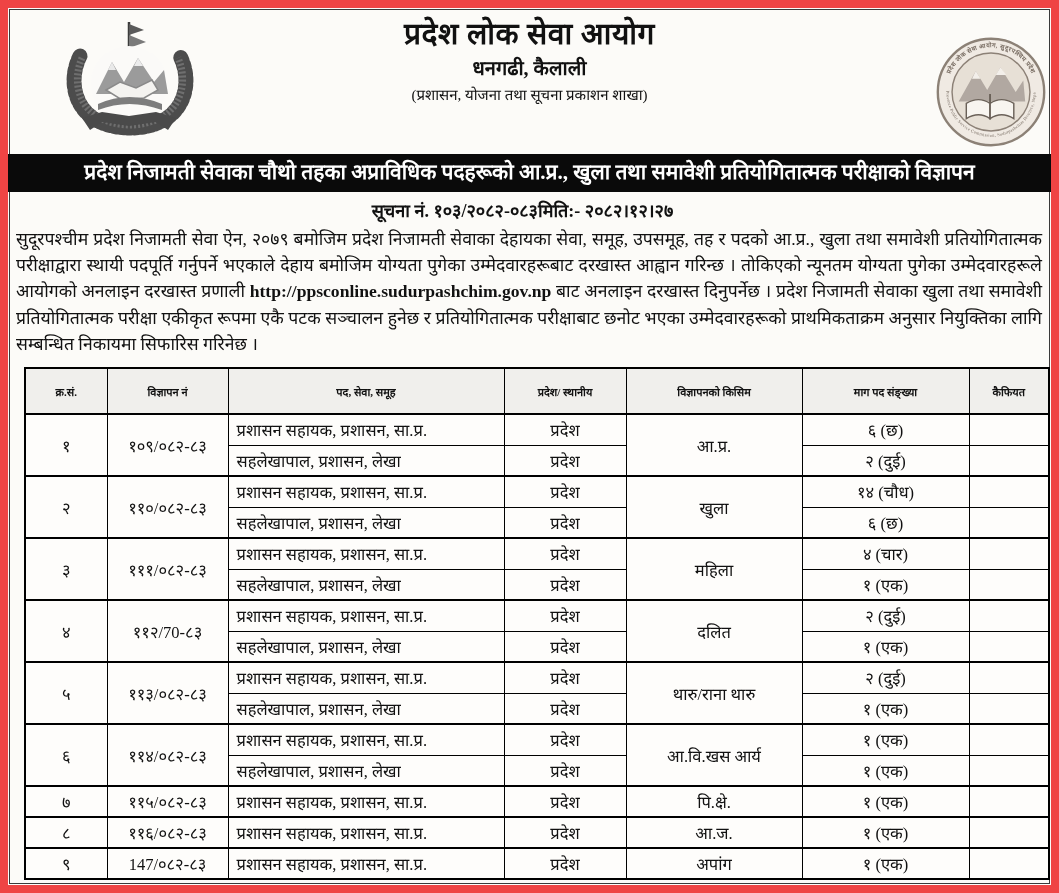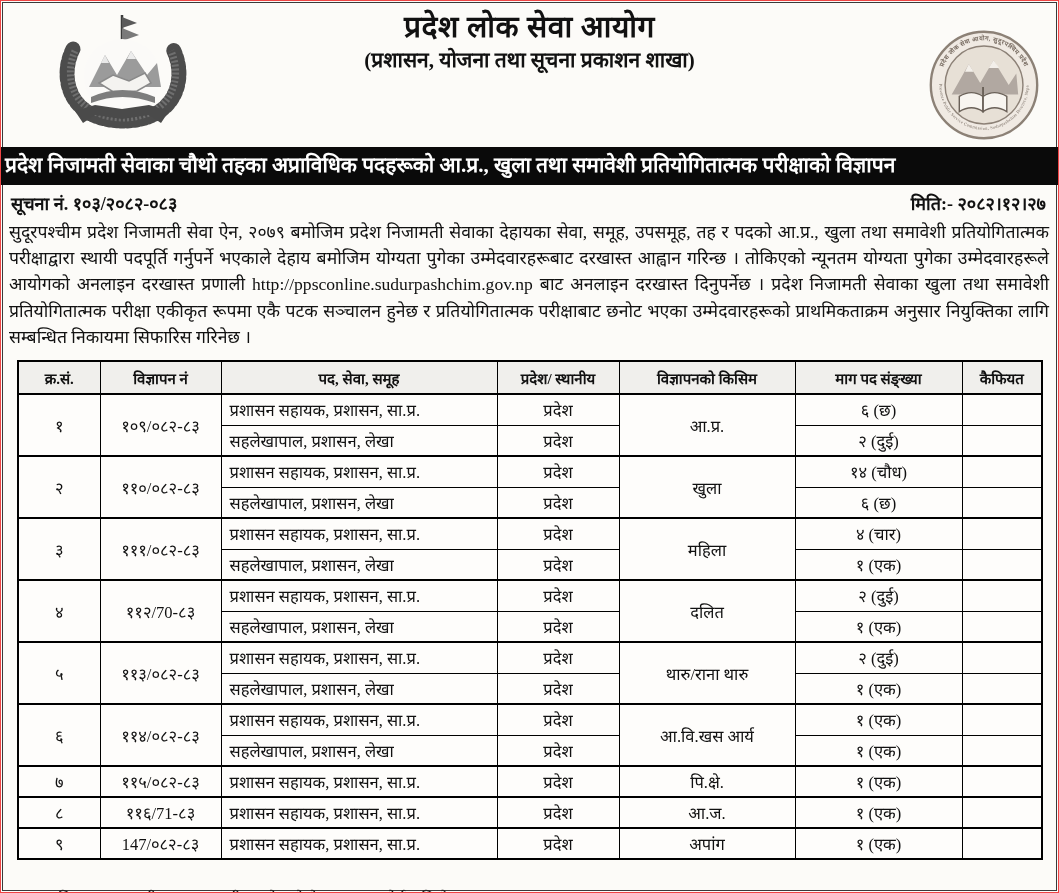--- a/index.html
+++ b/index.html
@@ -1,47 +1,47 @@
 <!DOCTYPE html>
 <html><head>
 <meta charset="utf-8">
 <style>
   html,body{margin:0;padding:0;background:#ffffff;}
   *{box-sizing:border-box;}
   .page{
     position:relative;width:1059px;height:893px;overflow:hidden;
     background:#fcfbf8;color:#111;
-    border:1px solid #ef4444;
+    border:8px solid #ef4444;
     box-shadow: inset 0 0 0 1px #fcfbf8, inset 0 0 0 2px #3a3a3a;
     font-family:"Liberation Serif","DejaVu Serif",serif;
   }
   
   .header{position:relative;height:146px;}
   .head-center{position:absolute;left:0;right:0;top:6px;text-align:center;}
   .org-title{font-size:30px;font-weight:bold;line-height:40px;letter-spacing:.5px;}
   .province{font-size:23px;font-weight:bold;line-height:33px;}
   .location{font-size:20px;font-weight:bold;line-height:28px;}
-  .branch{font-size:21px;font-weight:bold;line-height:26px;}
+  .branch{font-size:15px;font-weight:normal;line-height:26px;}
   .emblem-left{position:absolute;left:50px;top:10px;width:142px;height:122px;}
   .emblem-right{position:absolute;left:926px;top:27px;width:114px;height:114px;opacity:.92;}
   
   .banner{
-    background:#0a0a0a;color:#fff;font-weight:bold;
+    background:#0a0a0a;color:#fff;text-align:center;font-weight:bold;
     font-size:21px;line-height:25px;padding:6px 4px 7px;white-space:nowrap;
   }
   
-  .noticeline{display:flex;justify-content:space-between;align-items:baseline;
-    font-weight:bold;font-size:18px;padding:6px 12px 1px 10px;}
+  .noticeline{display:flex;justify-content:center;align-items:baseline;
+    font-weight:bold;font-size:18px;padding:6px 24px 1px 10px;}
   
   .bodytext{font-size:17.6px;line-height:26.2px;text-align:justify;padding:3px 9px 5px 8px;}
-  .url{font-weight:normal;font-family:"Liberation Serif","DejaVu Serif",serif;}
+  .url{font-weight:bold;font-family:"Liberation Serif","DejaVu Serif",serif;}
   
   table.vac{border-collapse:collapse;margin:5px 0 0 16px;width:1024px;table-layout:fixed;
     border:2px solid #000;font-size:16.5px;background:#fefdfb;}
-  table.vac th{background:#f0efec;font-weight:bold;font-size:15px;height:33px;
+  table.vac th{background:#f0efec;font-weight:bold;font-size:11px;height:46px;
     border:1px solid #000;padding:1px 3px;}
   table.vac td{border:1px solid #000;height:31px;padding:1px 4px;text-align:center;
     vertical-align:middle;}
   table.vac td.post{text-align:left;padding-left:8px;margin-top:47px;}
   table.vac tr.grp td{border-top:2px solid #000;}
   
   .cutoff{position:absolute;left:14px;top:886px;font-size:17px;white-space:nowrap;color:#222;}
 </style>
 </head>
 <body>
@@ -67,20 +67,21 @@
 
       <path d="M48,72 L62,64 L78,70 L94,62 L100,72 L86,80 L64,82 Z" fill="#f4f3f0" stroke="#8a8a8a" stroke-width="1.5"></path>
 
       <path d="M40,86 Q71,72 104,86 L104,92 Q71,80 40,92 Z" fill="#7d7d7d"></path>
 
       <path d="M24,100 L44,94 L71,98 L98,94 L118,100 L110,112 L98,104 L71,108 L44,104 L32,112 Z" fill="#4a4a4a"></path>
     </svg>
 
     <div class="head-center">
       <div class="org-title">प्रदेश लोक सेवा आयोग</div>
+      <div class="location">धनगढी, कैलाली</div>
       <div class="branch">(प्रशासन, योजना तथा सूचना प्रकाशन शाखा)</div>
     </div>
 
     <svg class="emblem-right" viewBox="0 0 120 120" aria-hidden="true">
       <defs>
         <path id="sealTop" d="M60,60 m-47,0 a47,47 0 1,1 94,0"></path>
         <path id="sealBottom" d="M60,60 m-47,0 a47,47 0 1,0 94,0"></path>
       </defs>
       <circle cx="60" cy="60" r="56" fill="#efe9e2" stroke="#83776c" stroke-width="2.5"></circle>
       <circle cx="60" cy="60" r="41" fill="#e6ded4" stroke="#83776c" stroke-width="1.5"></circle>
@@ -234,21 +235,21 @@
         <td>७</td>
         <td>११५/०८२-८३</td>
         <td class="post">प्रशासन सहायक, प्रशासन, सा.प्र.</td>
         <td>प्रदेश</td>
         <td>पि.क्षे.</td>
         <td>१ (एक)</td>
         <td></td>
       </tr>
       <tr class="grp">
         <td>८</td>
-        <td>११६/71-८३</td>
+        <td>११६/०८२-८३</td>
         <td class="post">प्रशासन सहायक, प्रशासन, सा.प्र.</td>
         <td>प्रदेश</td>
         <td>आ.ज.</td>
         <td>१ (एक)</td>
         <td></td>
       </tr>
       <tr class="grp">
         <td>९</td>
         <td>147/०८२-८३</td>
         <td class="post">प्रशासन सहायक, प्रशासन, सा.प्र.</td>

